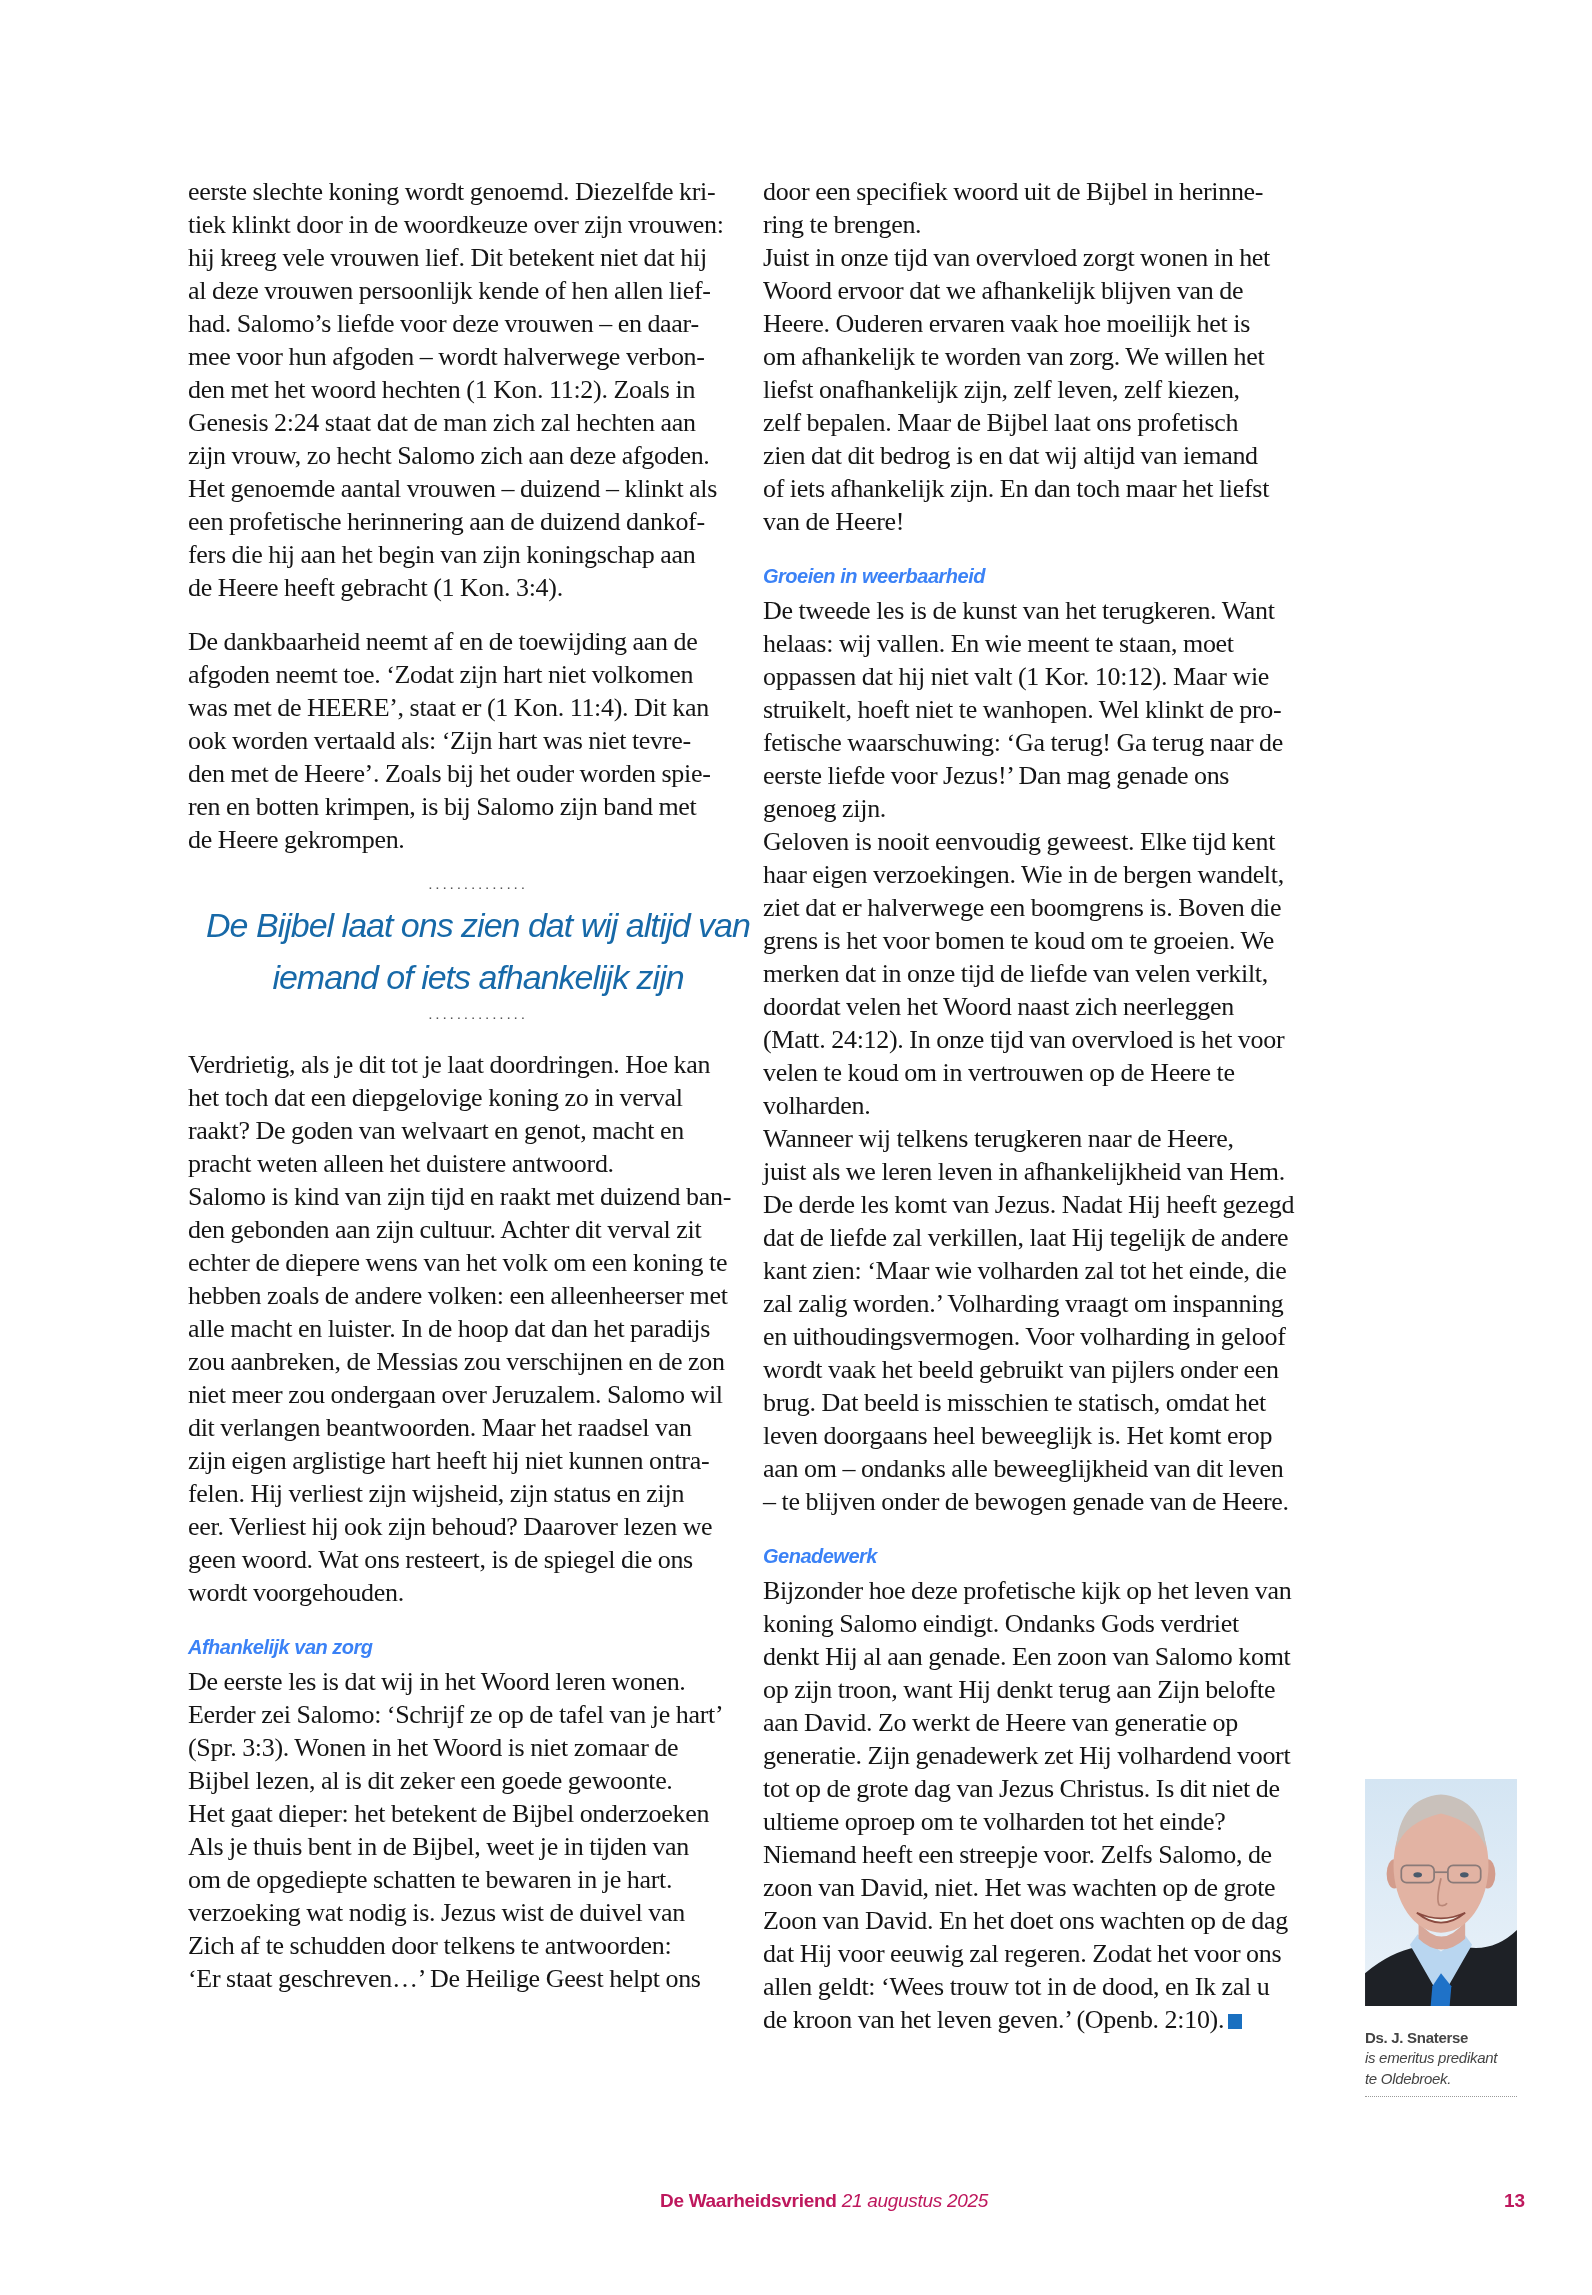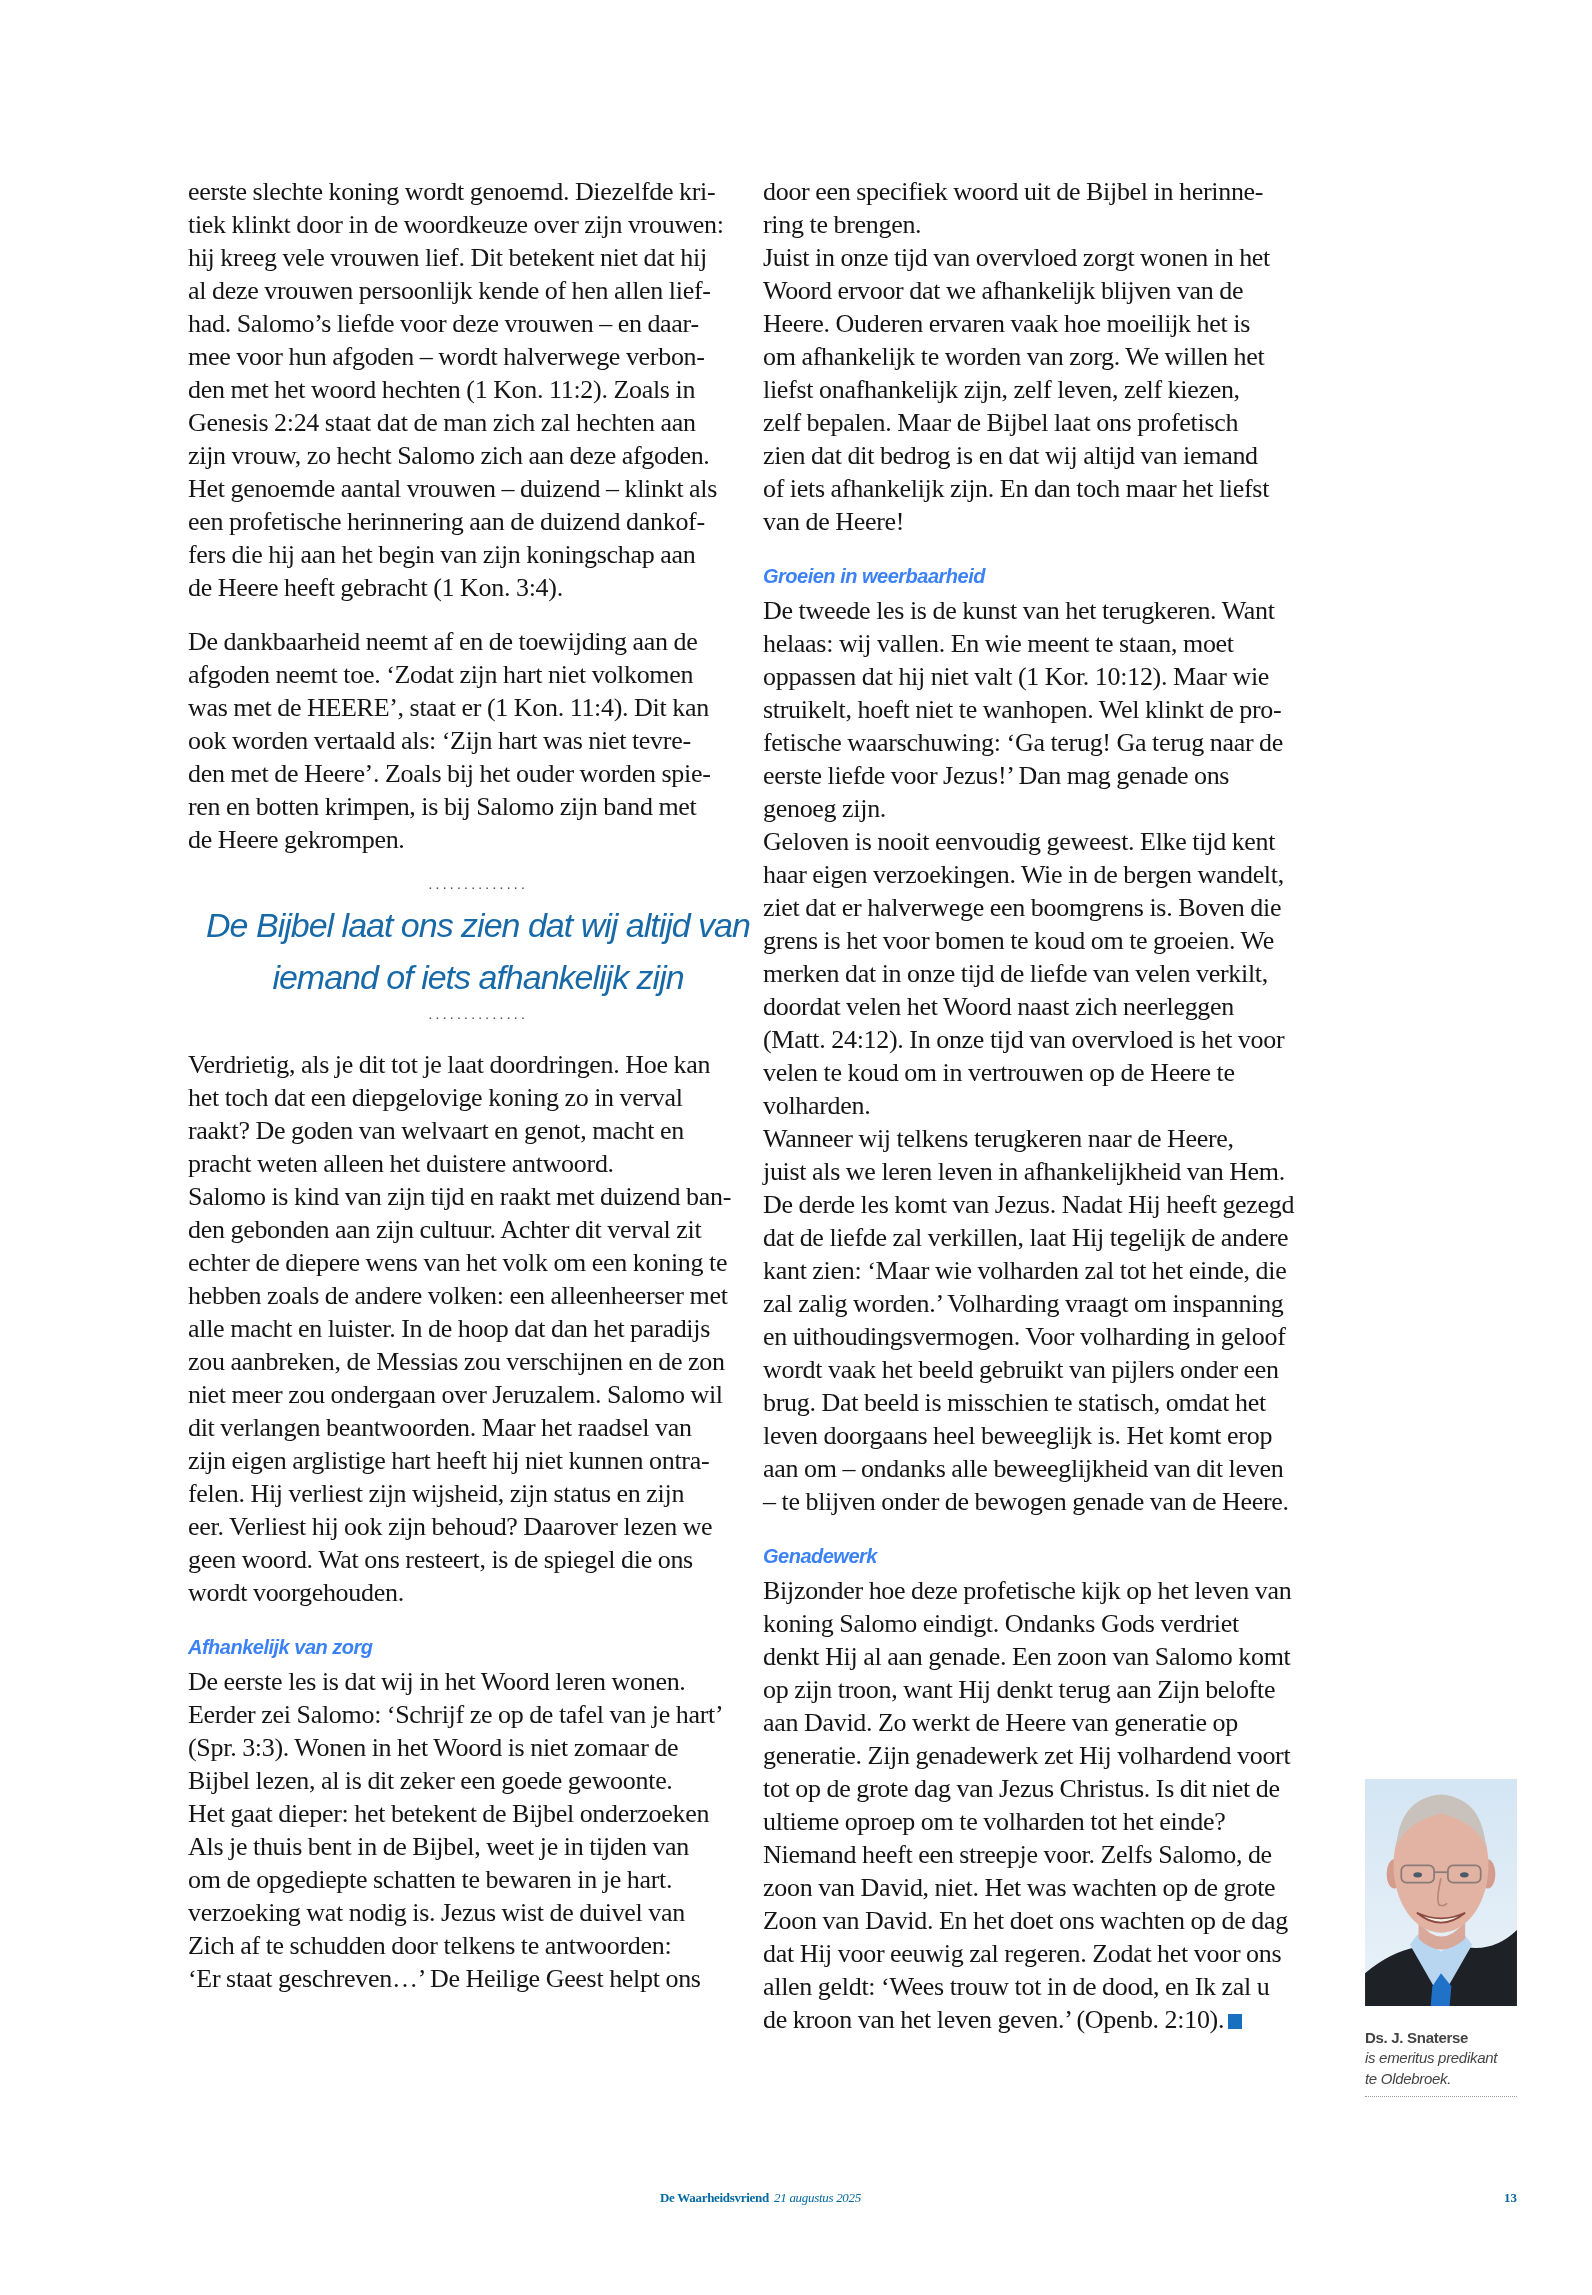--- a/index.html
+++ b/index.html
@@ -66,21 +66,21 @@
   .author-role {
     font-family: "Liberation Sans", "DejaVu Sans", sans-serif;
     font-style: italic; font-size: 15px; color: #444444; line-height: 21px; letter-spacing: -0.3px;
   }
   .author-rule { border-bottom: 0.9px dotted #9a9a9a; margin-top: 7px; width: 152px; }
 
   .end-mark { display: inline-block; width: 14.7px; height: 14.7px; background: #1a70c0; vertical-align: -0.9px; margin-left: 3.5px; }
 
   .footer {
     position: absolute; top: 2190px; left: 0; width: 1592px; height: 26px;
-    font-family: Liberation Serif, serif; font-size: 13px; color: #0369a1;
+    font-family: Liberation Sans, sans-serif; font-size: 19px; color: #be185d;
   }
   .footer-pub { position: absolute; left: 660px; top: 0; }
   .footer-pub .name { font-weight: bold; letter-spacing: -0.3px; }
   .footer-pub .date { font-style: italic; margin-left: 5.2px; letter-spacing: -0.3px; }
   .footer-page { position: absolute; left: 1504px; top: 0; font-weight: bold; }
 </style>
 </head>
 <body>
 
 <div class="page">

